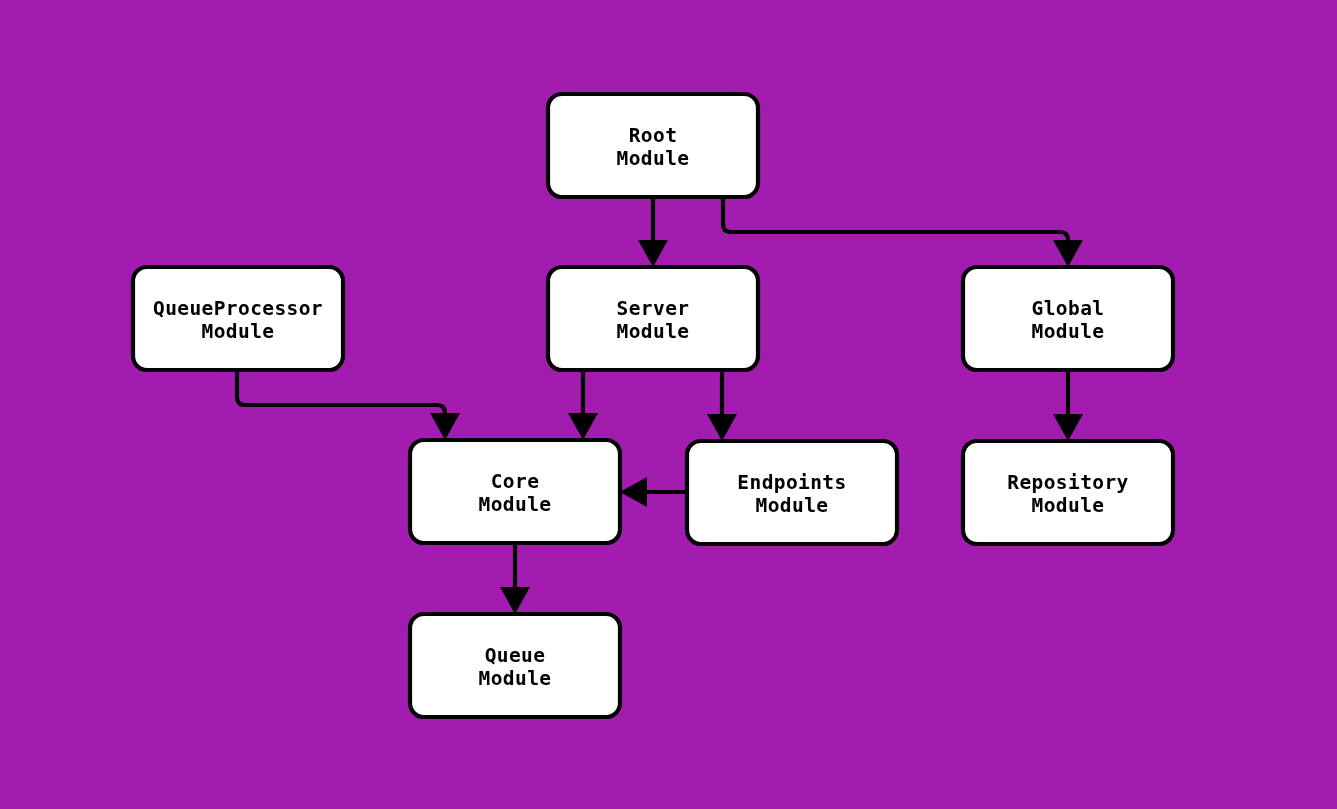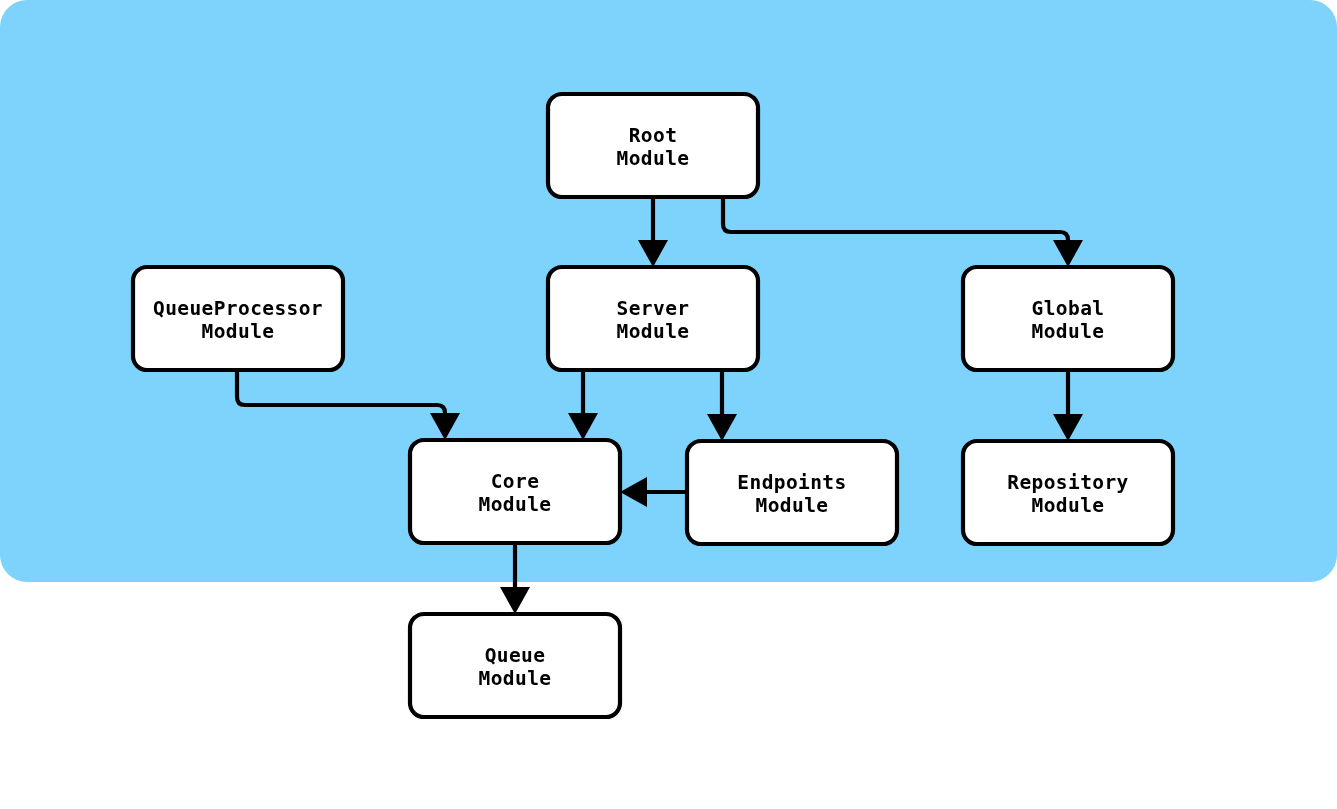--- a/index.html
+++ b/index.html
@@ -10,23 +10,22 @@
   }
   body {
     width: 1337px;
     height: 809px;
     overflow: hidden;
     font-family: "DejaVu Sans Mono", "Liberation Mono", monospace;
   }
   #diagram-canvas {
     position: relative;
     width: 1337px;
-    height: 582px;
-    background: #7dd3fc;
-    border-radius: 27px;
+    height: 809px;
+    background: #a21caf;
   }
   svg.diagram-svg {
     position: absolute;
     top: 0;
     left: 0;
     width: 1337px;
     height: 809px;
     display: block;
   }
   .node-box {

